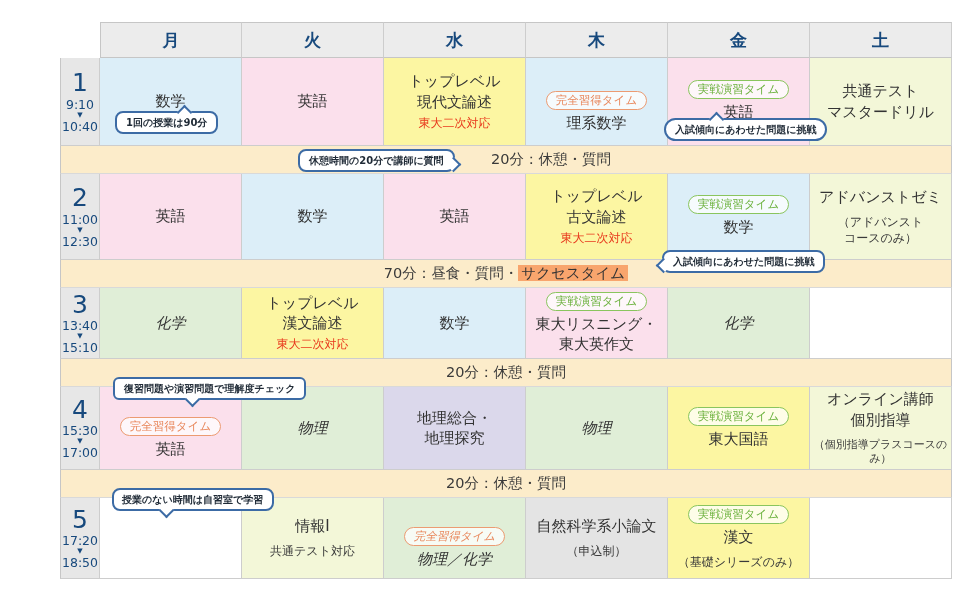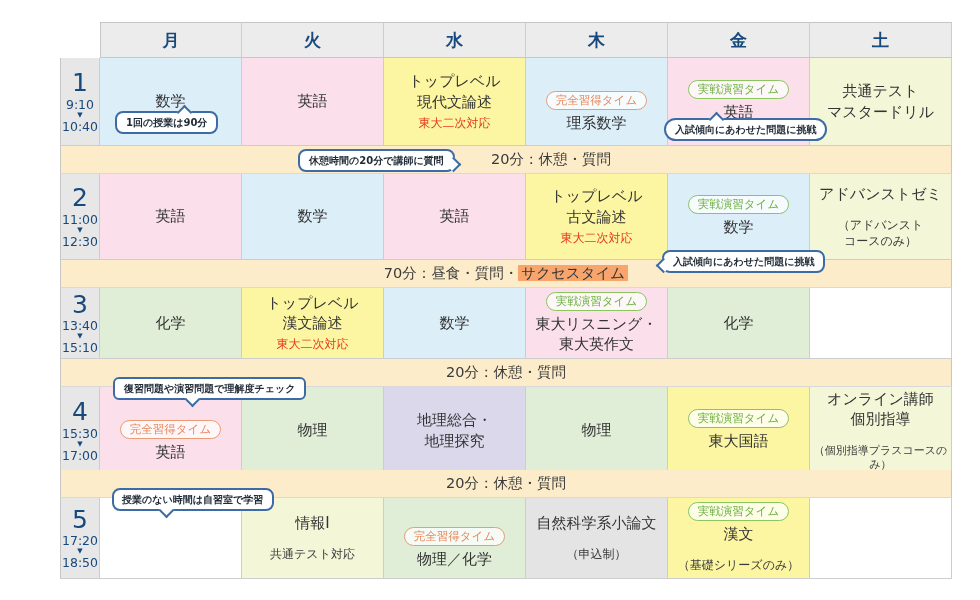--- a/index.html
+++ b/index.html
@@ -24,27 +24,27 @@
      text-align:center;box-sizing:border-box;padding:2px;}
   .time{background:#e7e7e7;border-left:1px solid #c6c6c6;color:#17497d;line-height:1.05;}
   .pnum{font-size:25px;}
   .pt{font-size:12.5px;margin-top:1px;}
   .tri{font-size:7px;line-height:1;margin-top:1px;color:#17497d;}
 
   .bg-blue{background:#dceef8;}
   .bg-pink{background:#fbe0ec;}
   .bg-yellow{background:#fcf6a2;}
   .bg-pale{background:#f3f7d8;}
-  .bg-green{background:#e0eed7;}
+  .bg-green{background:#e0eed7;font-style:italic;}
   .bg-purple{background:#dbd8eb;}
   .bg-gray{background:#e4e4e4;}
 
   .subj{font-size:15px;color:#333;line-height:1.35;white-space:pre-line;}
   .rednote{font-size:12px;color:#e8391d;margin-top:3px;}
-  .subnote{font-size:12px;color:#3a3a3a;margin-top:14px;white-space:pre-line;line-height:1.3;}
+  .subnote{font-size:12px;color:#3a3a3a;margin-top:8px;white-space:pre-line;line-height:1.3;}
   .subnote.xs{font-size:11px;}
   .badge{display:inline-block;font-size:11.5px;line-height:1.3;padding:1px 9px;border-radius:11px;
          margin-bottom:3px;background:rgba(255,255,255,0.75);}
   .badge-o{color:#e8865a;border:1px solid #ec9b72;margin-top:21px;}
   .badge-g{color:#69b03a;border:1px solid #8ac55e;}
 
   
   .band{height:27px;background:#fcecca;border-left:1px solid #c6c6c6;border-right:1px solid #c6c6c6;
         border-bottom:1px solid #d9d9d9;display:flex;align-items:center;justify-content:center;
         position:relative;}

